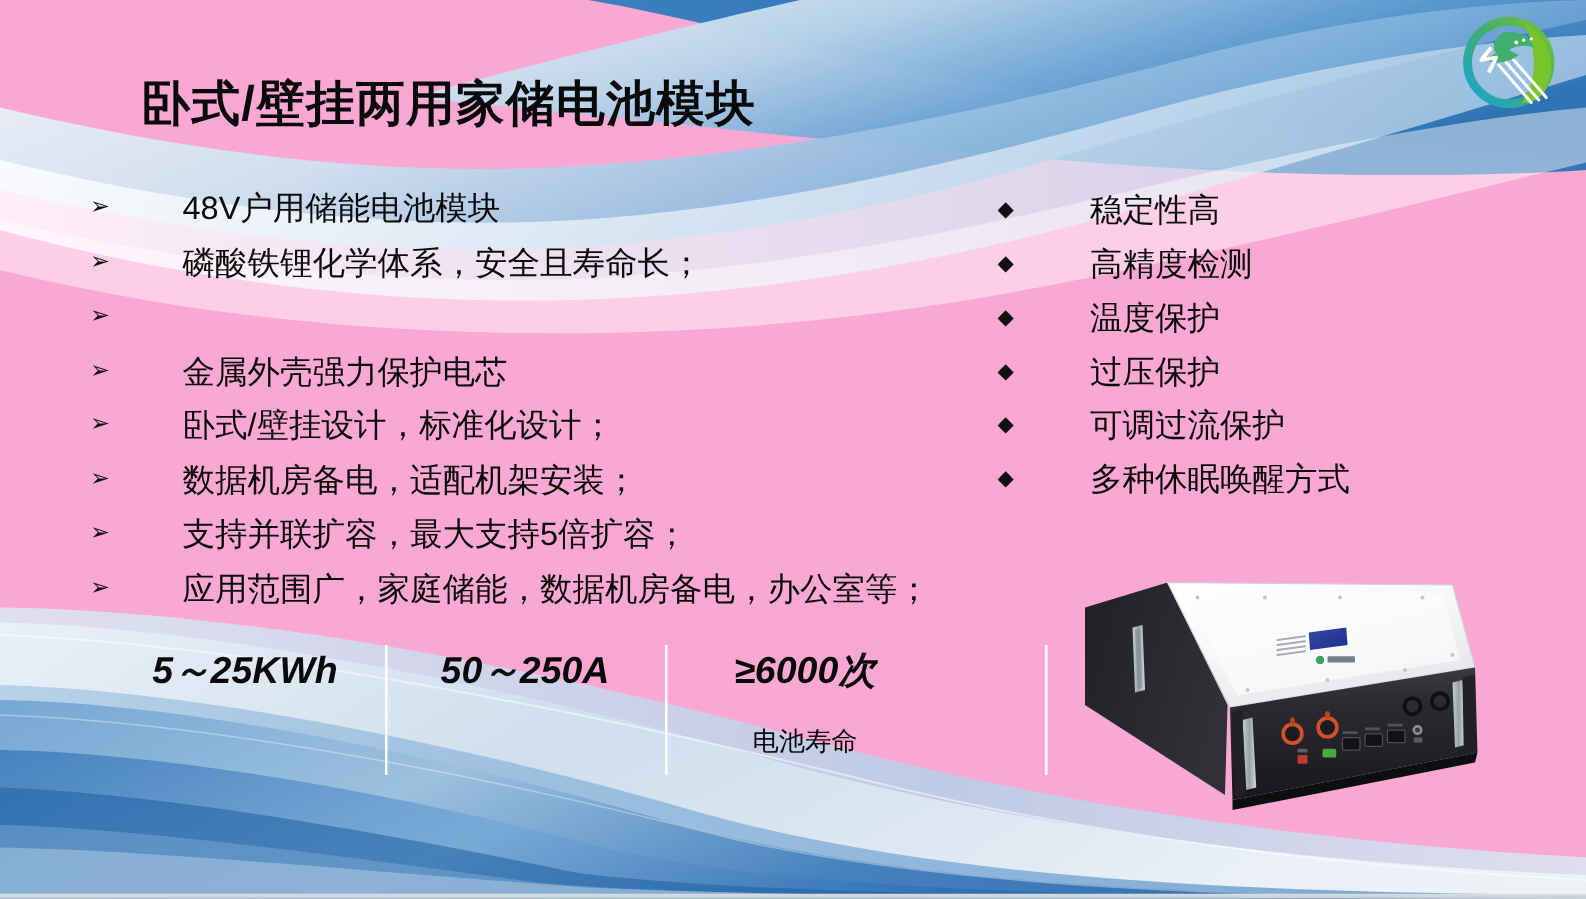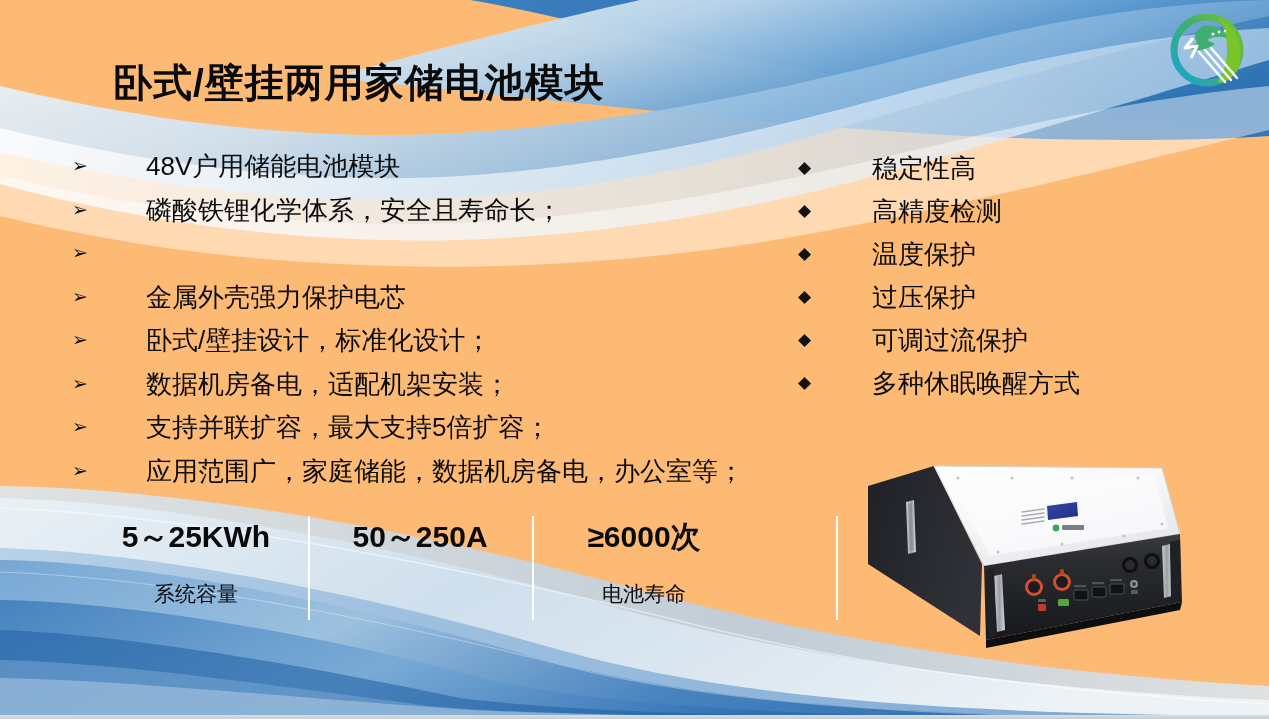--- a/index.html
+++ b/index.html
@@ -5,21 +5,21 @@
   html, body {
     margin: 0;
     padding: 0;
     background: #ffffff;
   }
   #slide {
     position: relative;
     width: 1269px;
     height: 719px;
     overflow: hidden;
-    background: #fdba74;
+    background: #f9a8d4;
     font-family: "Liberation Sans", "DejaVu Sans", sans-serif;
     color: #000000;
   }
 
   
   .bg-layer {
     position: absolute;
     left: 0; top: 0;
     width: 1269px;
     height: 719px;
@@ -110,20 +110,21 @@
     width: 2px;
     height: 104px;
     background: #ffffff;
   }
   .stat-value {
     font-size: 30px;
     font-weight: 700;
     line-height: 42px;
     color: #0a0a0a;
     white-space: nowrap;
+    font-style: italic;
   }
   .stat-label {
     margin-top: 22px;
     font-size: 21px;
     line-height: 28px;
     color: #0b0b0b;
     white-space: nowrap;
   }
 
   
@@ -303,21 +304,20 @@
     </div>
     <div class="bullet-row">
       <span class="marker-diamond">◆</span>
       <span class="bullet-text">多种休眠唤醒方式</span>
     </div>
   </div>
 
   <div id="stats">
     <div class="stat-cell">
       <div class="stat-value">5～25KWh</div>
-      <div class="stat-label">系统容量</div>
     </div>
     <div class="stat-cell">
       <div class="stat-divider" style="left:0"></div>
       <div class="stat-value">50～250A</div>
     </div>
     <div class="stat-cell">
       <div class="stat-divider" style="left:0"></div>
       <div class="stat-divider" style="right:-82px"></div>
       <div class="stat-value">≥6000次</div>
       <div class="stat-label">电池寿命</div>

